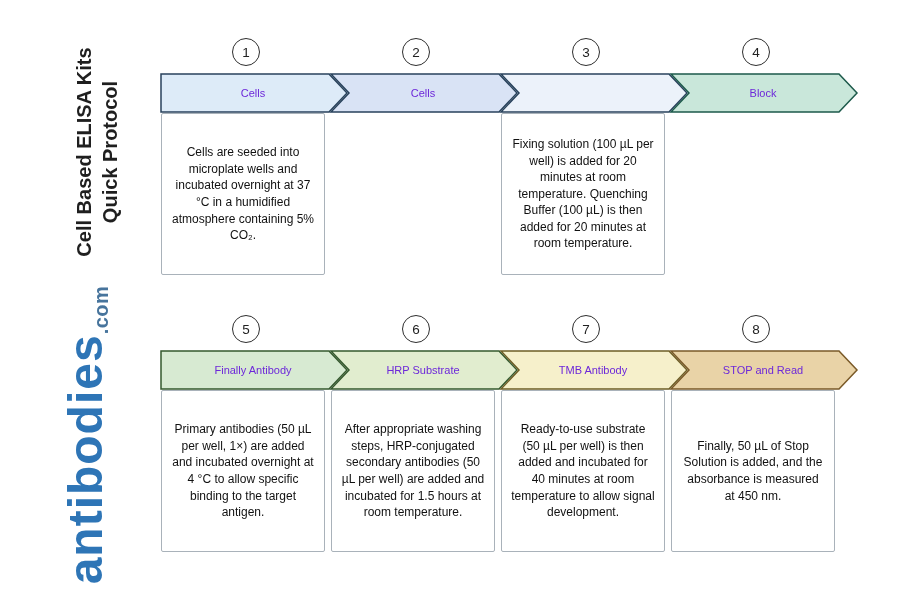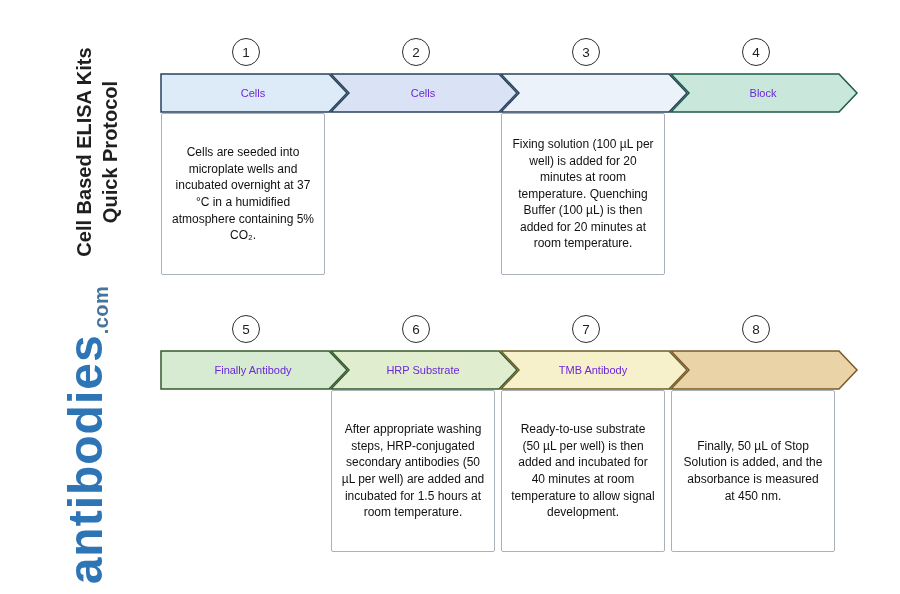--- a/index.html
+++ b/index.html
@@ -122,20 +122,23 @@
   <div class="proto-row row-2">
 
     <div class="step c0">
       <div class="num-badge">
           <span>5</span>
         </div>
       <svg class="arrow" viewBox="0 0 190 40">
           <path class="arrow-shape" d="M1,1 H169 L187,20 L169,39 H1 Z" fill="#d7ead2" stroke="#35592e"></path>
         </svg>
       <div class="arrow-label">Finally Antibody</div>
+      <div class="desc-box">
+          <p class="desc">Primary antibodies (50 µL per well, 1×) are added and incubated overnight at 4 °C to allow specific binding to the target antigen.</p>
+        </div>
     </div>
 
     <div class="step c1">
       <div class="num-badge">
           <span>6</span>
         </div>
       <svg class="arrow" viewBox="0 0 190 40">
           <path class="arrow-shape" d="M1,1 H169 L187,20 L169,39 H1 L19,20 Z" fill="#e1edcf" stroke="#35592e"></path>
         </svg>
       <div class="arrow-label">HRP Substrate</div>
@@ -157,20 +160,21 @@
         </div>
     </div>
 
     <div class="step c3">
       <div class="num-badge">
           <span>8</span>
         </div>
       <svg class="arrow" viewBox="0 0 190 40">
           <path class="arrow-shape" d="M1,1 H169 L187,20 L169,39 H1 L19,20 Z" fill="#e9d3a7" stroke="#7a5a28"></path>
         </svg>
+      <div class="arrow-label">STOP and Read</div>
       <div class="desc-box">
           <p class="desc">Finally, 50 µL of Stop Solution is added, and the absorbance is measured at 450 nm.</p>
         </div>
     </div>
 
   </div>
 
 </div>
 
 </body></html>

